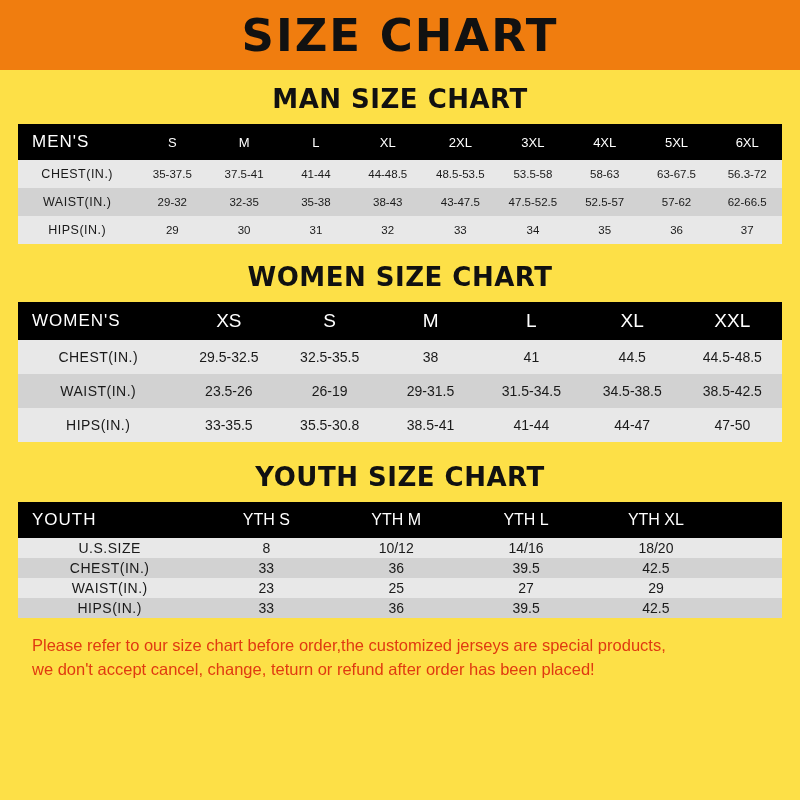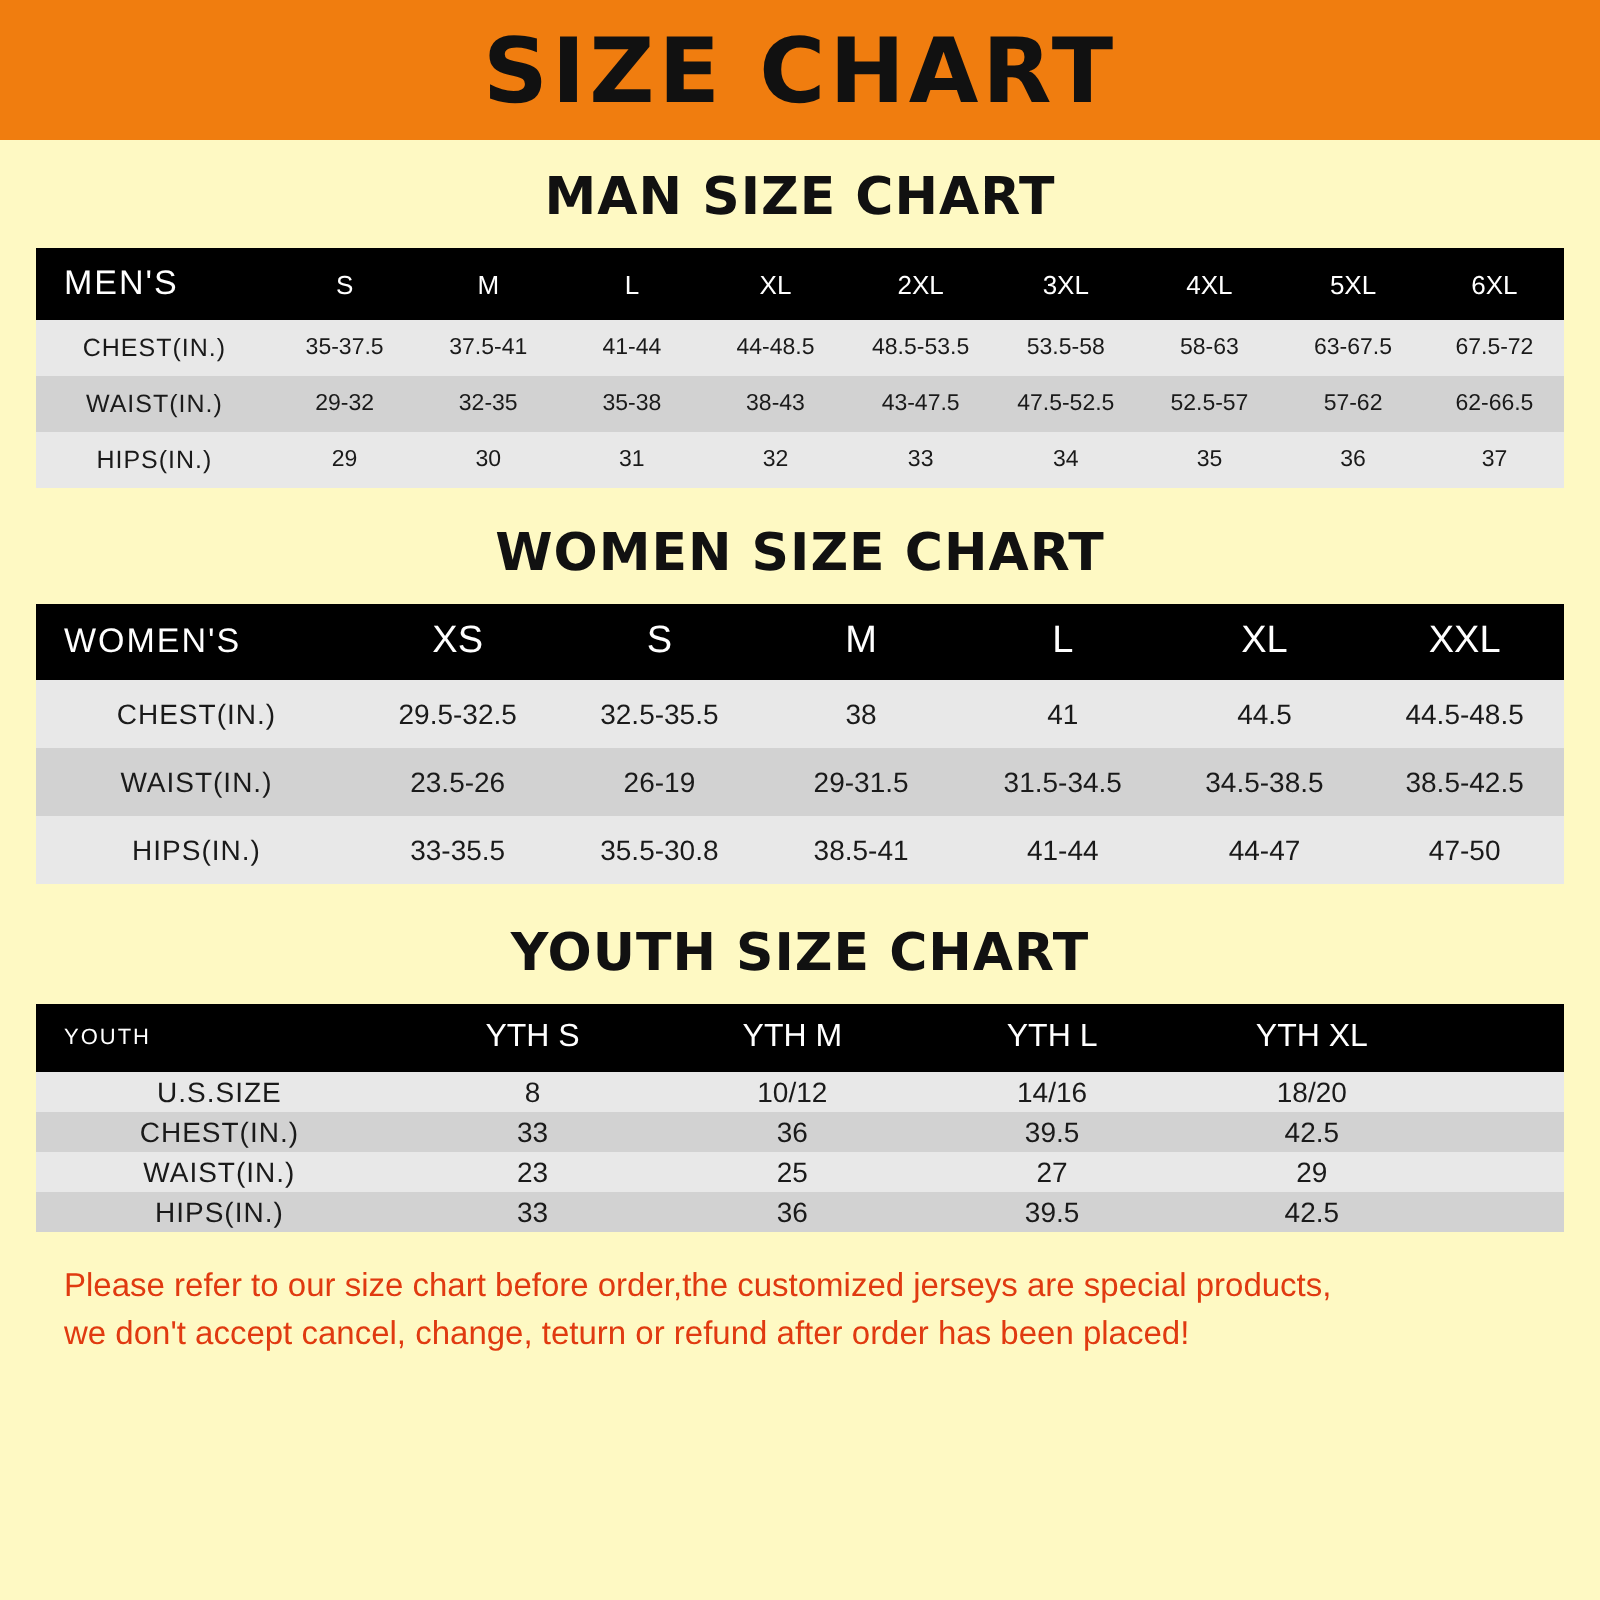--- a/index.html
+++ b/index.html
@@ -11,21 +11,21 @@
     width: 800px;
     height: 800px;
     background: #ffffff;
     font-family: "Liberation Sans", sans-serif;
     overflow: hidden;
   }
   .page {
     width: 800px;
     height: 800px;
     position: relative;
-    background: #fef9c3;
+    background: #fde047;
   }
   
   .banner {
     width: 800px;
     height: 70px;
     background: #f07d0f;
     display: flex;
     align-items: center;
     justify-content: center;
   }
@@ -96,21 +96,21 @@
   
   #women-table { font-size: 14px; }
   #women-table thead th { font-size: 19px; }
   #women-table thead th.label-col { font-size: 17px; }
   #women-table tbody td.label-col { font-size: 14px; letter-spacing: 0.5px; }
   #women-table tbody td { padding: 9px 2px; }
 
   
   #youth-table { font-size: 14px; }
   #youth-table thead th { font-size: 16px; }
-  #youth-table thead th.label-col { font-size: 11px; }
+  #youth-table thead th.label-col { font-size: 17px; }
   #youth-table tbody td.label-col { font-size: 14px; letter-spacing: 0.5px; }
   #youth-table tbody td { padding: 2px 2px; }
 
   .footer-note {
     margin: 16px 14px 0 14px;
     color: #e03a10;
     font-family: "Liberation Sans", sans-serif;
     font-size: 16.5px;
     line-height: 1.45;
     text-align: left;
@@ -159,21 +159,21 @@
         <tr class="row-a">
           <td class="label-col">CHEST(IN.)</td>
           <td>35-37.5</td>
           <td>37.5-41</td>
           <td>41-44</td>
           <td>44-48.5</td>
           <td>48.5-53.5</td>
           <td>53.5-58</td>
           <td>58-63</td>
           <td>63-67.5</td>
-          <td>67.5-72</td>
+          <td>56.3-72</td>
         </tr>
         <tr class="row-b">
           <td class="label-col">WAIST(IN.)</td>
           <td>29-32</td>
           <td>32-35</td>
           <td>35-38</td>
           <td>38-43</td>
           <td>43-47.5</td>
           <td>47.5-52.5</td>
           <td>52.5-57</td>

